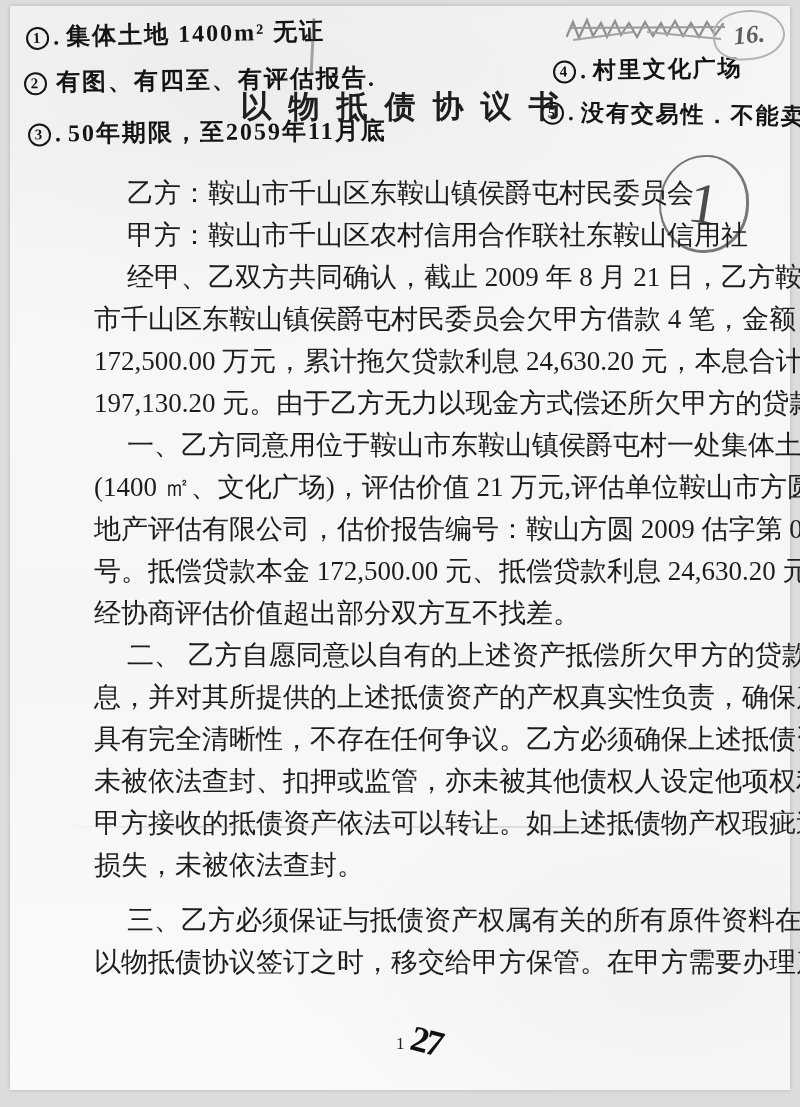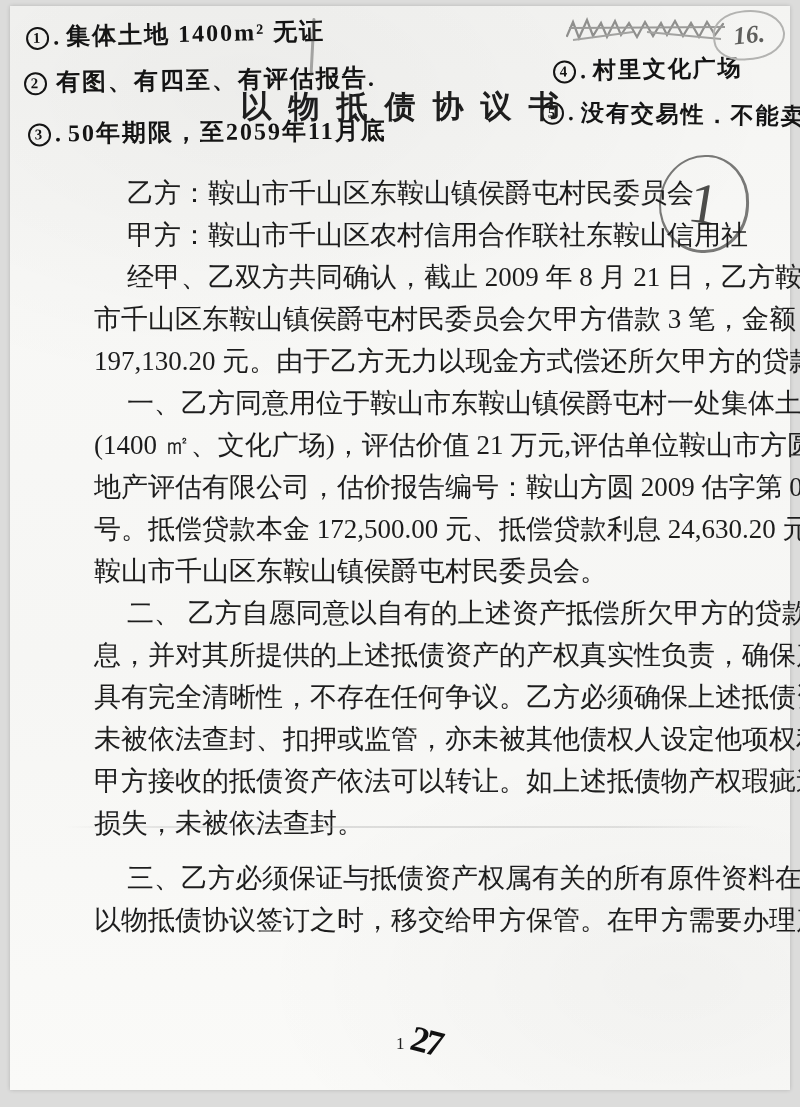--- a/index.html
+++ b/index.html
@@ -108,35 +108,36 @@
     </div>
 
     <div class="body-lines">
 
         <div class="line indent">乙方：鞍山市千山区东鞍山镇侯爵屯村民委员会</div>
 
         <div class="line indent">甲方：鞍山市千山区农村信用合作联社东鞍山信用社</div>
 
         <div class="line indent">经甲、乙双方共同确认，截止 2009 年 8 月 21 日，乙方鞍山</div>
 
-        <div class="line">市千山区东鞍山镇侯爵屯村民委员会欠甲方借款 3 笔，金额</div>
+        <div class="line">市千山区东鞍山镇侯爵屯村民委员会欠甲方借款 4 笔，金额</div>
 
+        <div class="line">172,500.00 万元，累计拖欠贷款利息 24,630.20 元，本息合计</div>
 
         <div class="line">197,130.20 元。由于乙方无力以现金方式偿还所欠甲方的贷款本</div>
 
 
         <div class="line indent">一、乙方同意用位于鞍山市东鞍山镇侯爵屯村一处集体土地</div>
 
         <div class="line">(1400 ㎡、文化广场)，评估价值 21 万元,评估单位鞍山市方圆房</div>
 
         <div class="line">地产评估有限公司，估价报告编号：鞍山方圆 2009 估字第 07208</div>
 
         <div class="line">号。抵偿贷款本金 172,500.00 元、抵偿贷款利息 24,630.20 元。</div>
 
-        <div class="line">鞍山市千山区东鞍山镇侯爵屯村民委员会。</div>
+        <div class="line">经协商评估价值超出部分双方互不找差。</div>
 
         <div class="line indent">二、 乙方自愿同意以自有的上述资产抵偿所欠甲方的贷款本</div>
 
         <div class="line">息，并对其所提供的上述抵债资产的产权真实性负责，确保产权</div>
 
         <div class="line">具有完全清晰性，不存在任何争议。乙方必须确保上述抵债资产</div>
 
         <div class="line">未被依法查封、扣押或监管，亦未被其他债权人设定他项权利，</div>
 
         <div class="line">甲方接收的抵债资产依法可以转让。如上述抵债物产权瑕疵造成</div>

